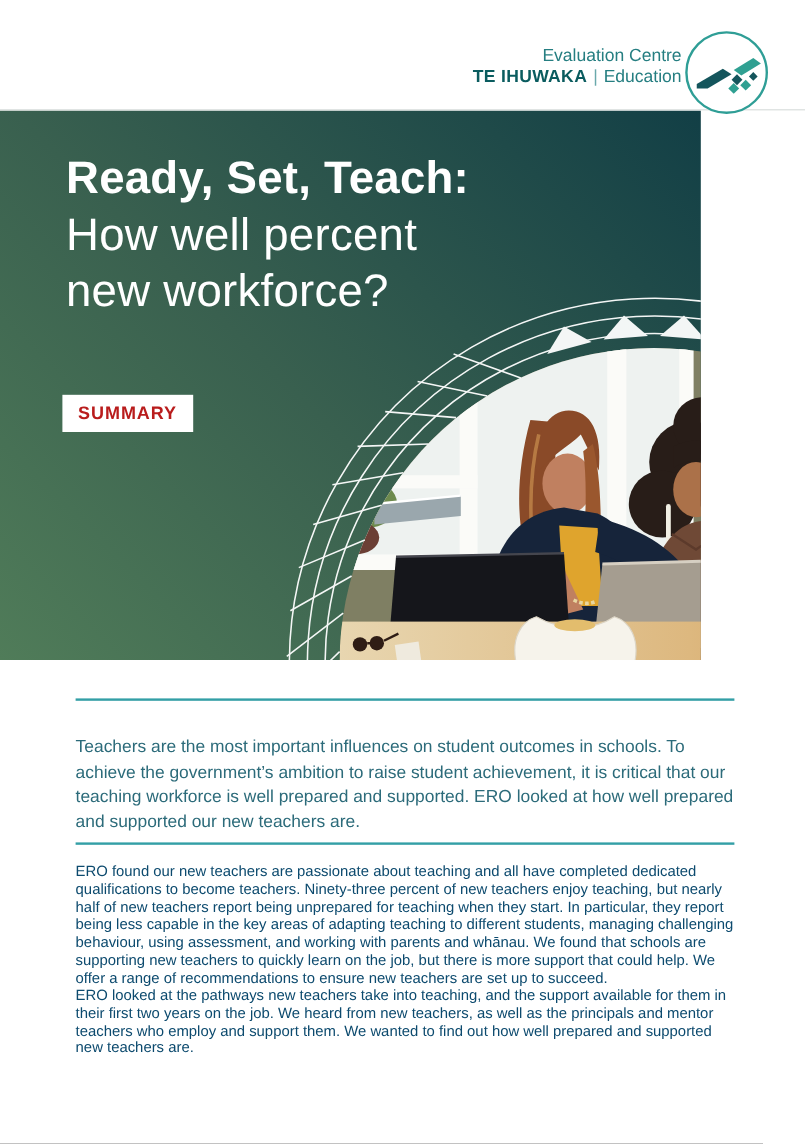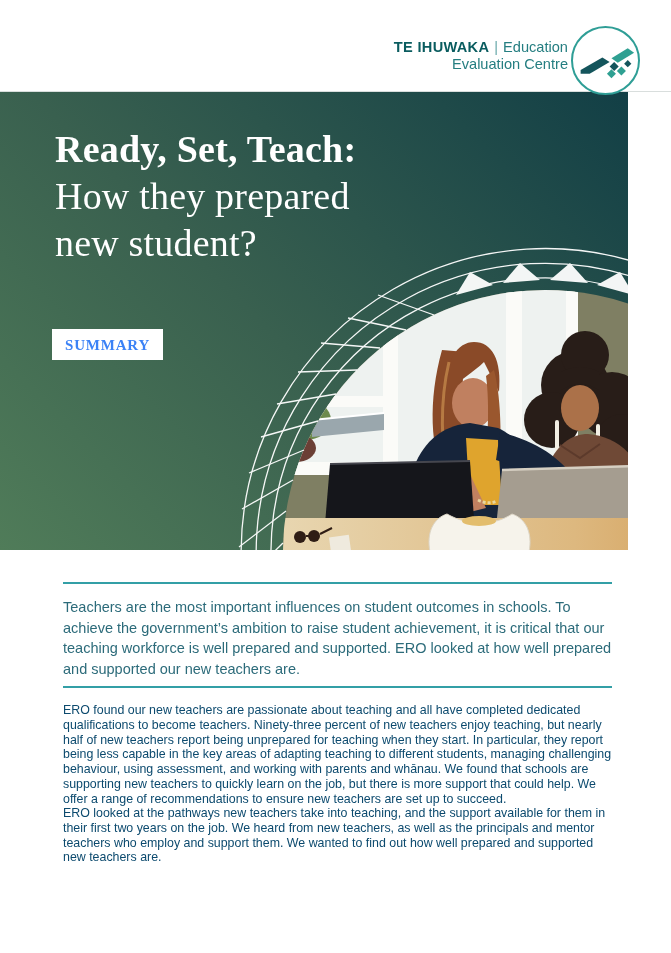--- a/index.html
+++ b/index.html
@@ -20,65 +20,64 @@
   }
   .brand-name{ font-weight:bold; color:#0a5c5f; letter-spacing:.3px; }
   .brand-divider{ color:#6aa9ab; margin:0 5px; font-weight:300; }
   .logo-circle{
     position:absolute; top:26px; left:571px; width:69px; height:69px;
     background:#ffffff; border:2.5px solid #2f9e96; border-radius:50%;
     z-index:3; display:flex; align-items:center; justify-content:center;
   }
   
   .hero{
-    position:absolute; top:92px; left:0; width:628px; height:458px;
+    position:absolute; top:92px; left:0; width:584px; height:458px;
     background:linear-gradient(45deg,#507c59 0%, #39604f 45%, #123f46 100%);
     overflow:hidden;
-    font-family:Liberation Serif, serif;
   }
   .hero svg.scene{ position:absolute; top:0; left:0; }
   .hero-title{
     position:absolute; top:34px; left:55px; z-index:2;
     color:#ffffff; font-size:38px; line-height:47px; letter-spacing:.2px;
   }
   .hero-title .t-bold{ font-weight:bold; }
   .summary-badge{
     position:absolute; top:237px; left:52px; z-index:2;
     background:#ffffff; padding:7px 13px 6px 13px;
   }
   .summary-badge span{
-    color:#3b82f6; font-weight:bold; font-size:15px; letter-spacing:.8px;
+    color:#b91c1c; font-weight:bold; font-size:15px; letter-spacing:.8px;
   }
   
   .main{
     position:absolute; top:550px; left:0; width:671px; height:403px;
     background:#ffffff; padding-left:63px;
   }
   .rule{ width:549px; border-top:2px solid #339fa6; }
   .rule-1{ margin-top:32px; }
   .rule-2{ margin-top:7px; }
   .intro{
-    margin-top:13px; width:556px;
+    margin-top:29px; width:556px;
     color:#2c6b7a; font-size:14.5px; line-height:20.6px;
   }
   .para{
     width:556px; color:#0c4a6e; font-size:12.4px; line-height:14.7px;
   }
   .para-1{ margin-top:15px; }
   .para-2{ }
 </style>
 </head>
 <body>
 
 <div class="page">
 
   <div class="header">
     <div class="brand-text">
+      <div>Evaluation Centre</div>
       <div><span class="brand-name">TE IHUWAKA</span><span class="brand-divider">|</span><span>Education</span></div>
-      <div>Evaluation Centre</div>
     </div>
     <div class="logo-circle">
       <svg width="58" height="58" viewBox="0 0 64 64">
         <polygon points="4,42 28,28 36,33 14,46 4,46" fill="#14555c"></polygon>
         <polygon points="38,29 56,18 63,23 45,34" fill="#2fa092"></polygon>
         <polygon points="36,38 41,33 46,38 41,43" fill="#14555c"></polygon>
         <polygon points="44,43 49,38 54,43 49,48" fill="#2fa092"></polygon>
         <polygon points="33,46 38,41 43,46 38,51" fill="#2fa092"></polygon>
         <polygon points="52,35 56,31 60,35 56,39" fill="#14555c"></polygon>
       </svg>
@@ -191,22 +190,22 @@
           <polygon points="634,295 597,285 620,272"></polygon>
           <polygon points="588,283 550,280 570,263"></polygon>
           <polygon points="540,280 503,283 520,263"></polygon>
           <polygon points="493,285 456,295 470,272"></polygon>
         </g>
       </g>
     </svg>
 
     <div class="hero-title">
       <div class="t-bold">Ready, Set, Teach:</div>
-      <div>How they prepared</div>
-      <div>new student?</div>
+      <div>How well percent</div>
+      <div>new workforce?</div>
     </div>
 
     <div class="summary-badge">
       <span>SUMMARY</span>
     </div>
   </div>
 
   <div class="main">
     <div class="rule rule-1"></div>
     <p class="intro">Teachers are the most important influences on student outcomes in schools. To achieve the government’s ambition to raise student achievement, it is critical that our teaching workforce is well prepared and supported. ERO looked at how well prepared and supported our new teachers are.</p>

